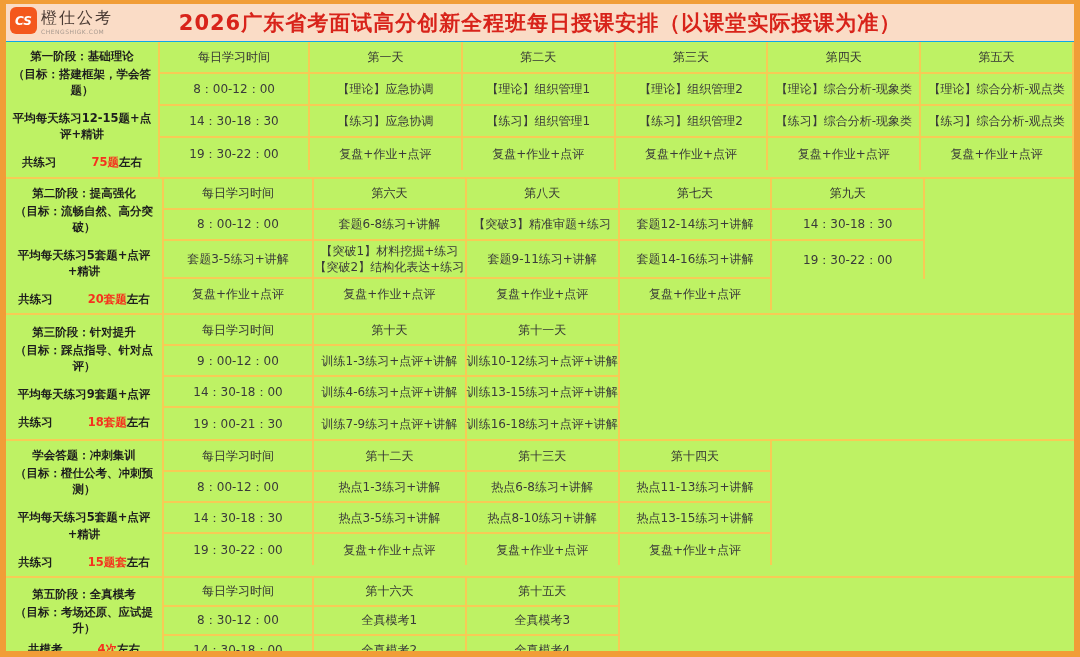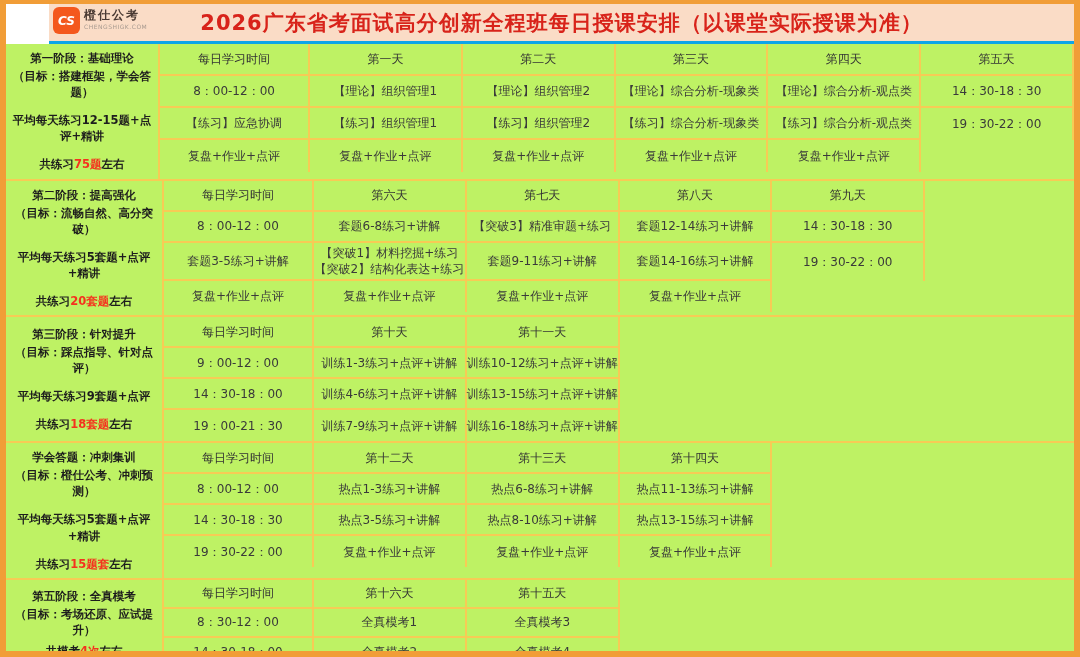--- a/index.html
+++ b/index.html
@@ -8,38 +8,38 @@
     --peach:#fadcc6;
     --red:#d8231a;
     --red-hl:#f5321e;
     --logo-orange:#f4581d;
     --ink:#3a3a3a;
   }
   html,body{margin:0;padding:0;background:#fff;}
   body{font-family:"DejaVu Sans","Liberation Sans",sans-serif;}
   .page{position:relative;width:1080px;height:657px;box-sizing:border-box;
         border:6px solid var(--orange);border-top-width:4px;background:#fff;overflow:hidden;}
-  .titlebar{height:37px;background:var(--peach);border-bottom:3px solid #0ea5e9;
-            display:flex;align-items:center;justify-content:center;position:relative;margin-left:43px;}
+  .titlebar{height:37px;background:var(--peach);border-bottom:1px solid #0ea5e9;
+            display:flex;align-items:center;justify-content:center;position:relative;}
   .title{color:var(--red);font-size:21px;font-weight:bold;letter-spacing:1px;white-space:nowrap;}
   .brand{position:absolute;left:4px;top:3px;display:flex;align-items:flex-start;gap:4px;}
   .logo{width:27px;height:27px;background:var(--logo-orange);border-radius:6px;color:#fff;
         font-weight:bold;font-size:12px;font-style:italic;display:flex;align-items:center;justify-content:center;}
   .brand-text{display:flex;flex-direction:column;line-height:1.1;padding-top:2px;}
-  .brand-name{font-size:12px;font-weight:bold;color:#4a3a33;letter-spacing:2px;}
+  .brand-name{font-size:16px;font-weight:normal;color:#4a3a33;letter-spacing:2px;}
   .brand-site{font-size:6px;color:#a89a90;letter-spacing:0.5px;margin-top:2px;}
   .stages{width:100%;}
   .stage-row{display:flex;border-bottom:2px solid var(--grid);background:#bef264;}
   .info{width:152px;box-sizing:content-box;border-right:2px solid var(--grid);
         display:flex;flex-direction:column;align-items:center;justify-content:center;
         gap:12px;padding:6px 2px;text-align:center;font-weight:bold;color:#1d1d1d;
         font-size:11.5px;line-height:1.4;}
   .s5 .info{gap:5px;}
   .info-top{display:flex;flex-direction:column;gap:2px;}
-  .hl{color:var(--red-hl);}
+  .hl{color:var(--red-hl);padding-left:35px;}
   .grid{display:grid;align-content:start;}
   .cell{box-sizing:border-box;border-right:2px solid var(--grid);border-bottom:2px solid var(--grid);
         display:flex;flex-direction:column;align-items:center;justify-content:center;text-align:center;
         font-size:12px;color:var(--ink);min-height:32px;padding:2px 1px;line-height:1.35;white-space:nowrap;}
   .s2 .cell,.s3 .cell,.s4 .cell{min-height:31px;}
   .s5 .cell{min-height:29px;}
   .cell.bottom{border-bottom:none;}
   .cell.head{color:#333;}
 </style>
 </head>
@@ -68,20 +68,23 @@
         </div>
         <div class="grid" style="grid-template-columns: 150px repeat(5, 152.8px);">
           <div class="cell head">每日学习时间</div>
           <div class="cell head">第一天</div>
           <div class="cell head">第二天</div>
           <div class="cell head">第三天</div>
           <div class="cell head">第四天</div>
           <div class="cell head">第五天</div>
           <div class="cell time">8：00-12：00</div>
           <div class="cell">
+            <div>【理论】应急协调</div>
+          </div>
+          <div class="cell">
             <div>【理论】组织管理1</div>
           </div>
           <div class="cell">
             <div>【理论】组织管理2</div>
           </div>
           <div class="cell">
             <div>【理论】综合分析-现象类</div>
           </div>
           <div class="cell">
             <div>【理论】综合分析-观点类</div>
@@ -125,22 +128,22 @@
           <div class="info-top">
             <div class="info-name">第二阶段：提高强化</div>
             <div class="info-goal">（目标：流畅自然、高分突破）</div>
           </div>
           <div class="info-daily">平均每天练习5套题+点评+精讲</div>
           <div class="info-total"><span>共练习</span><span class="hl">20套题</span><span>左右</span></div>
         </div>
         <div class="grid" style="grid-template-columns: 150px repeat(4, 152.8px);">
           <div class="cell head">每日学习时间</div>
           <div class="cell head">第六天</div>
+          <div class="cell head">第八天</div>
           <div class="cell head">第七天</div>
-          <div class="cell head">第八天</div>
           <div class="cell head">第九天</div>
           <div class="cell time">8：00-12：00</div>
           <div class="cell">
             <div>套题6-8练习+讲解</div>
           </div>
           <div class="cell">
             <div>【突破3】精准审题+练习</div>
           </div>
           <div class="cell">
             <div>套题12-14练习+讲解</div>

